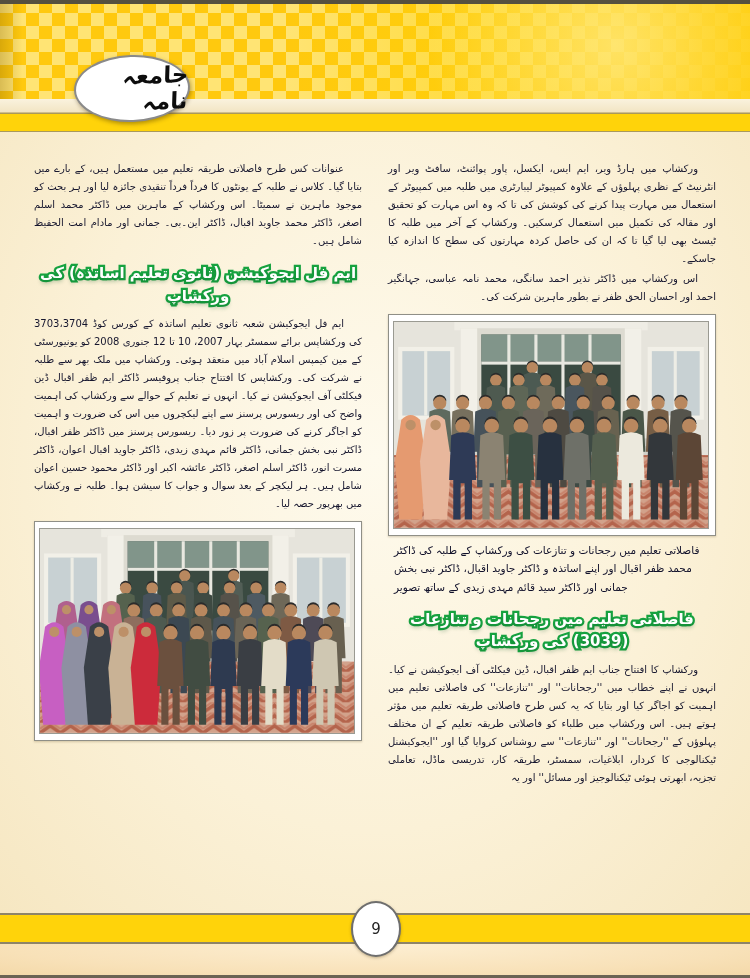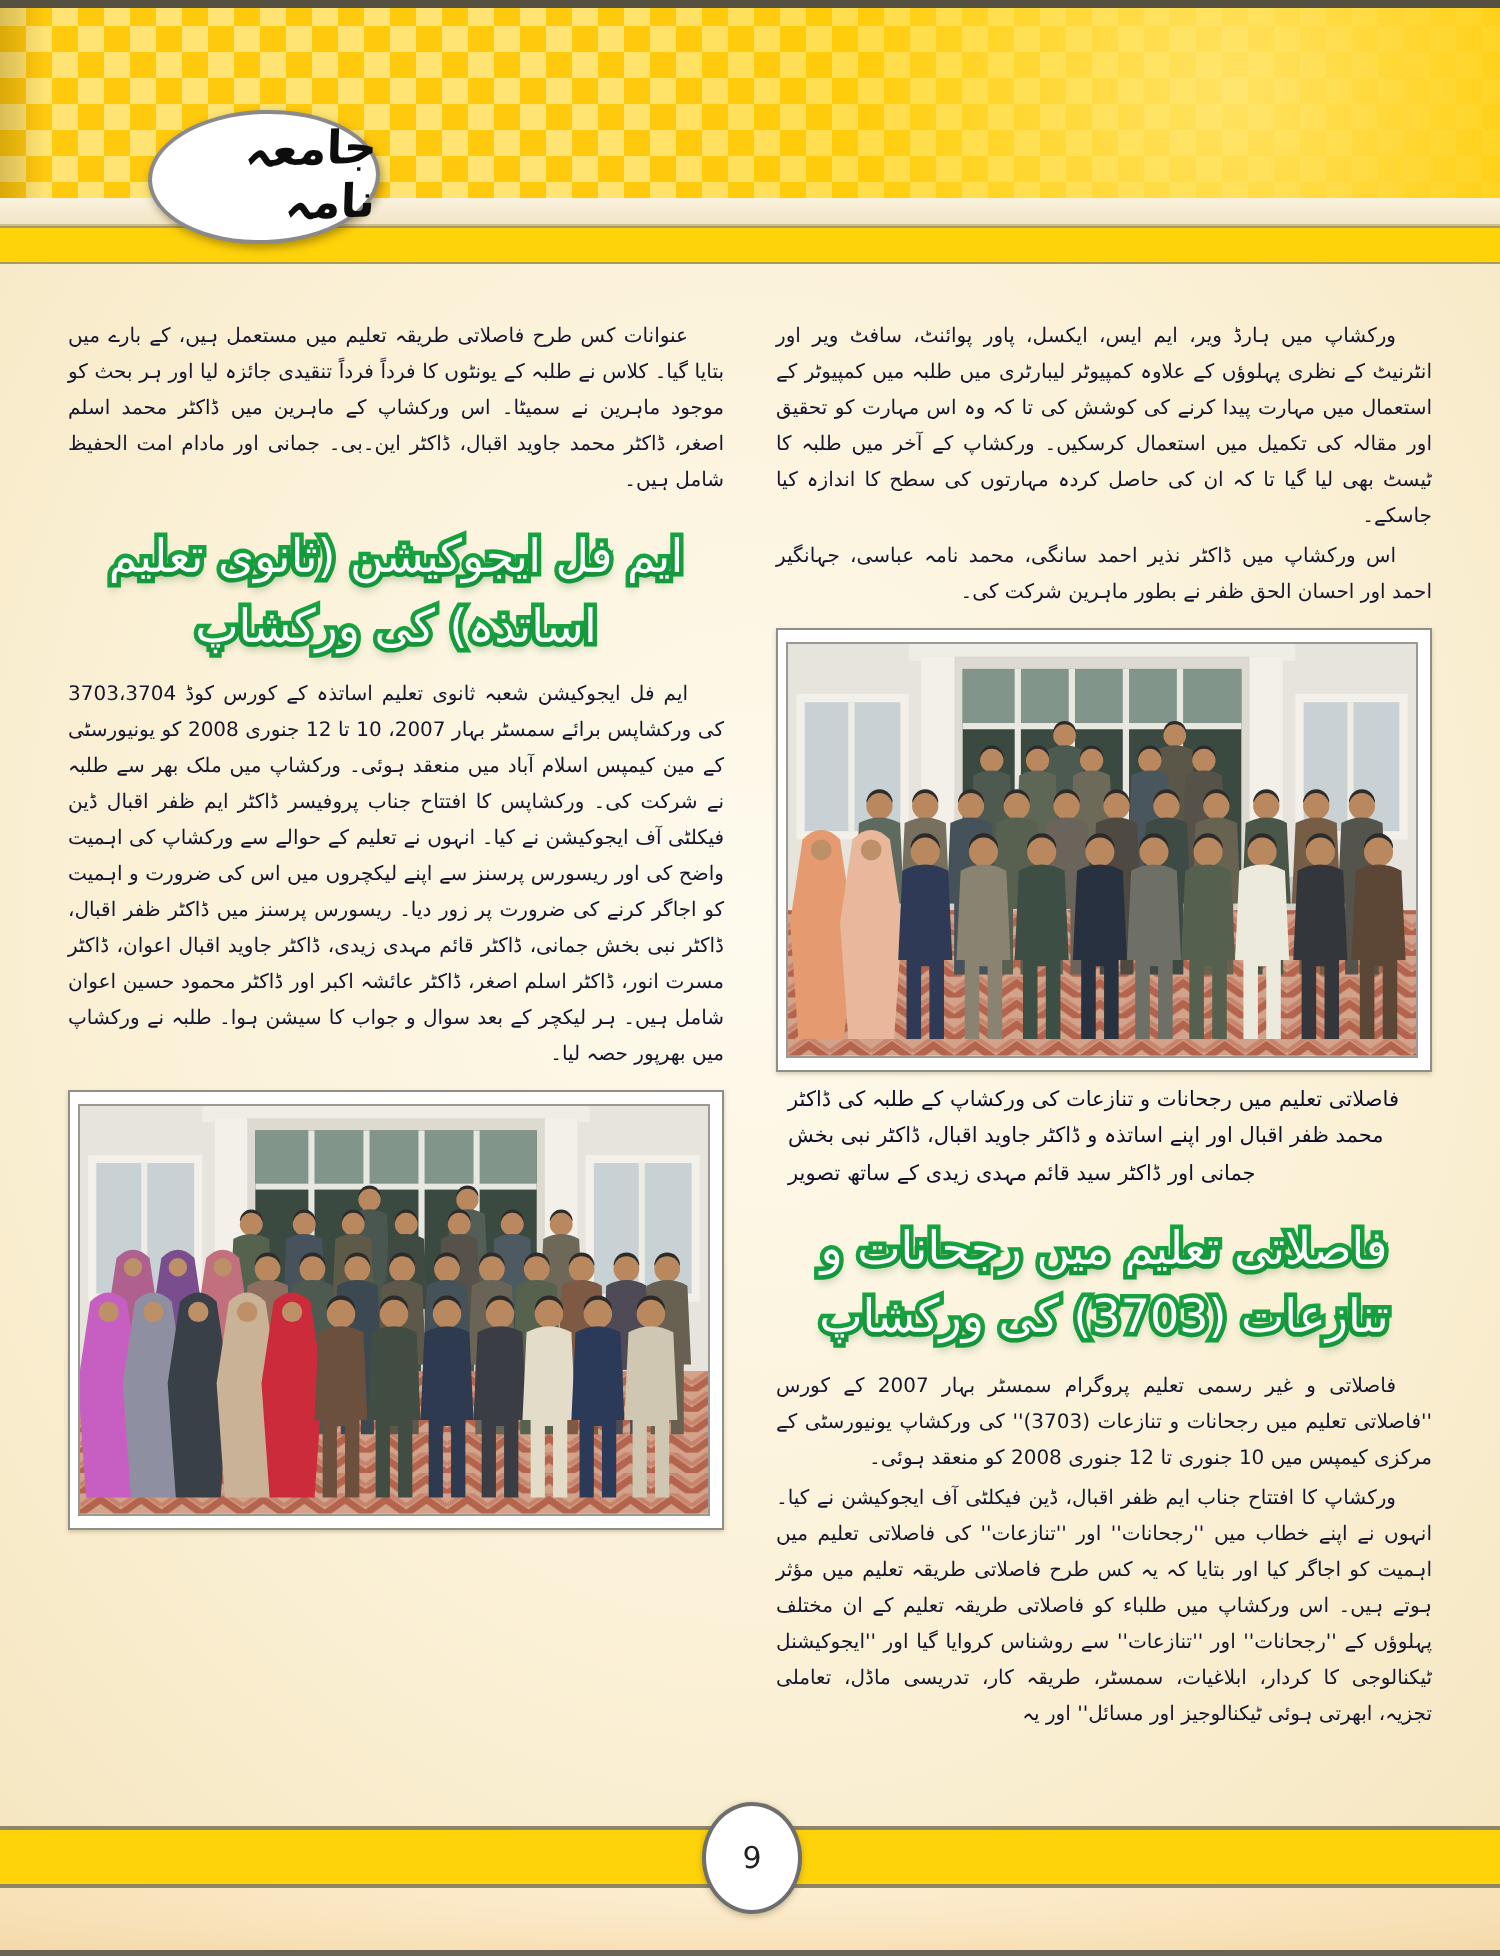--- a/index.html
+++ b/index.html
@@ -38,21 +38,21 @@
     background:radial-gradient(ellipse at 50% 42%, #FEFAED 0%, #FBF1D7 58%, #F6E7C2 100%);
     padding:30px 34px 0;box-sizing:border-box;overflow:hidden;
   }
   .columns{display:flex;gap:26px;direction:rtl;height:100%;}
   .col{width:328px;direction:rtl;}
   .urdu{direction:rtl;text-align:justify;color:#16162E;font-size:10px;line-height:18px;}
   .urdu p{margin:0 0 2px;text-indent:18px;}
   .caption{direction:rtl;text-align:left;font-size:10.5px;line-height:1.75;color:#10102A;margin:5px 6px 2px;}
 
   .heading-green{
-    direction:rtl;text-align:center;font-weight:normal;font-size:23px;line-height:1.5;
+    direction:rtl;text-align:center;font-weight:bold;font-size:15px;line-height:1.5;
     color:#fff;-webkit-text-stroke:4.5px var(--heading-green,#17A340);paint-order:stroke fill;
     text-shadow:0 3px 4px rgba(15,90,35,.45);
     margin:12px 0 8px;
   }
 
   
   .photo-frame{background:#fff;border:1px solid #8F8F87;padding:6px;box-shadow:0 1px 2px rgba(90,70,30,.25);margin-top:8px;}
   .photo-frame svg{display:block;border:1px solid #9a9a92;width:100%;height:auto;}
 
   
@@ -183,24 +183,23 @@
               <use href="#pmR" transform="translate(176,100)" style="color:#6E7068"></use>
               <use href="#pmR" transform="translate(202,100)" style="color:#55604F"></use>
               <use href="#pmR" transform="translate(228,100)" style="color:#ECE9DD"></use>
               <use href="#pmR" transform="translate(256,100)" style="color:#33373B"></use>
               <use href="#pmR" transform="translate(284,100)" style="color:#5C4636"></use>
             </g>
           </svg>
         </div>
         <div class="caption">فاصلاتی تعلیم میں رجحانات و تنازعات کی ورکشاپ کے طلبہ کی ڈاکٹر محمد ظفر اقبال اور اپنے اساتذہ و ڈاکٹر جاوید اقبال، ڈاکٹر نبی بخش جمانی اور ڈاکٹر سید قائم مہدی زیدی کے ساتھ تصویر</div>
 
-        <div class="heading-green">فاصلاتی تعلیم میں رجحانات و تنازعات (3703) کی ورکشاپ</div>
+        <div class="heading-green">فاصلاتی تعلیم میں رجحانات و تنازعات (3039) کی ورکشاپ</div>
 
         <div class="urdu">
-          <p>فاصلاتی و غیر رسمی تعلیم پروگرام سمسٹر بہار 2007 کے کورس ''فاصلاتی تعلیم میں رجحانات و تنازعات (3703)'' کی ورکشاپ یونیورسٹی کے مرکزی کیمپس میں 10 جنوری تا 12 جنوری 2008 کو منعقد ہوئی۔</p>
           <p>ورکشاپ کا افتتاح جناب ایم ظفر اقبال، ڈین فیکلٹی آف ایجوکیشن نے کیا۔ انہوں نے اپنے خطاب میں ''رجحانات'' اور ''تنازعات'' کی فاصلاتی تعلیم میں اہمیت کو اجاگر کیا اور بتایا کہ یہ کس طرح فاصلاتی طریقہ تعلیم میں مؤثر ہوتے ہیں۔ اس ورکشاپ میں طلباء کو فاصلاتی طریقہ تعلیم کے ان مختلف پہلوؤں کے ''رجحانات'' اور ''تنازعات'' سے روشناس کروایا گیا اور ''ایجوکیشنل ٹیکنالوجی کا کردار، ابلاغیات، سمسٹر، طریقہ کار، تدریسی ماڈل، تعاملی تجزیہ، ابھرتی ہوئی ٹیکنالوجیز اور مسائل'' اور یہ</p>
         </div>
       </div>
 
       <div class="col">
         <div class="urdu">
           <p>عنوانات کس طرح فاصلاتی طریقہ تعلیم میں مستعمل ہیں، کے بارے میں بتایا گیا۔ کلاس نے طلبہ کے یونٹوں کا فرداً فرداً تنقیدی جائزہ لیا اور ہر بحث کو موجود ماہرین نے سمیٹا۔ اس ورکشاپ کے ماہرین میں ڈاکٹر محمد اسلم اصغر، ڈاکٹر محمد جاوید اقبال، ڈاکٹر این۔بی۔ جمانی اور مادام امت الحفیظ شامل ہیں۔</p>
         </div>
 
         <div class="heading-green">ایم فل ایجوکیشن (ثانوی تعلیم اساتذہ) کی ورکشاپ</div>

